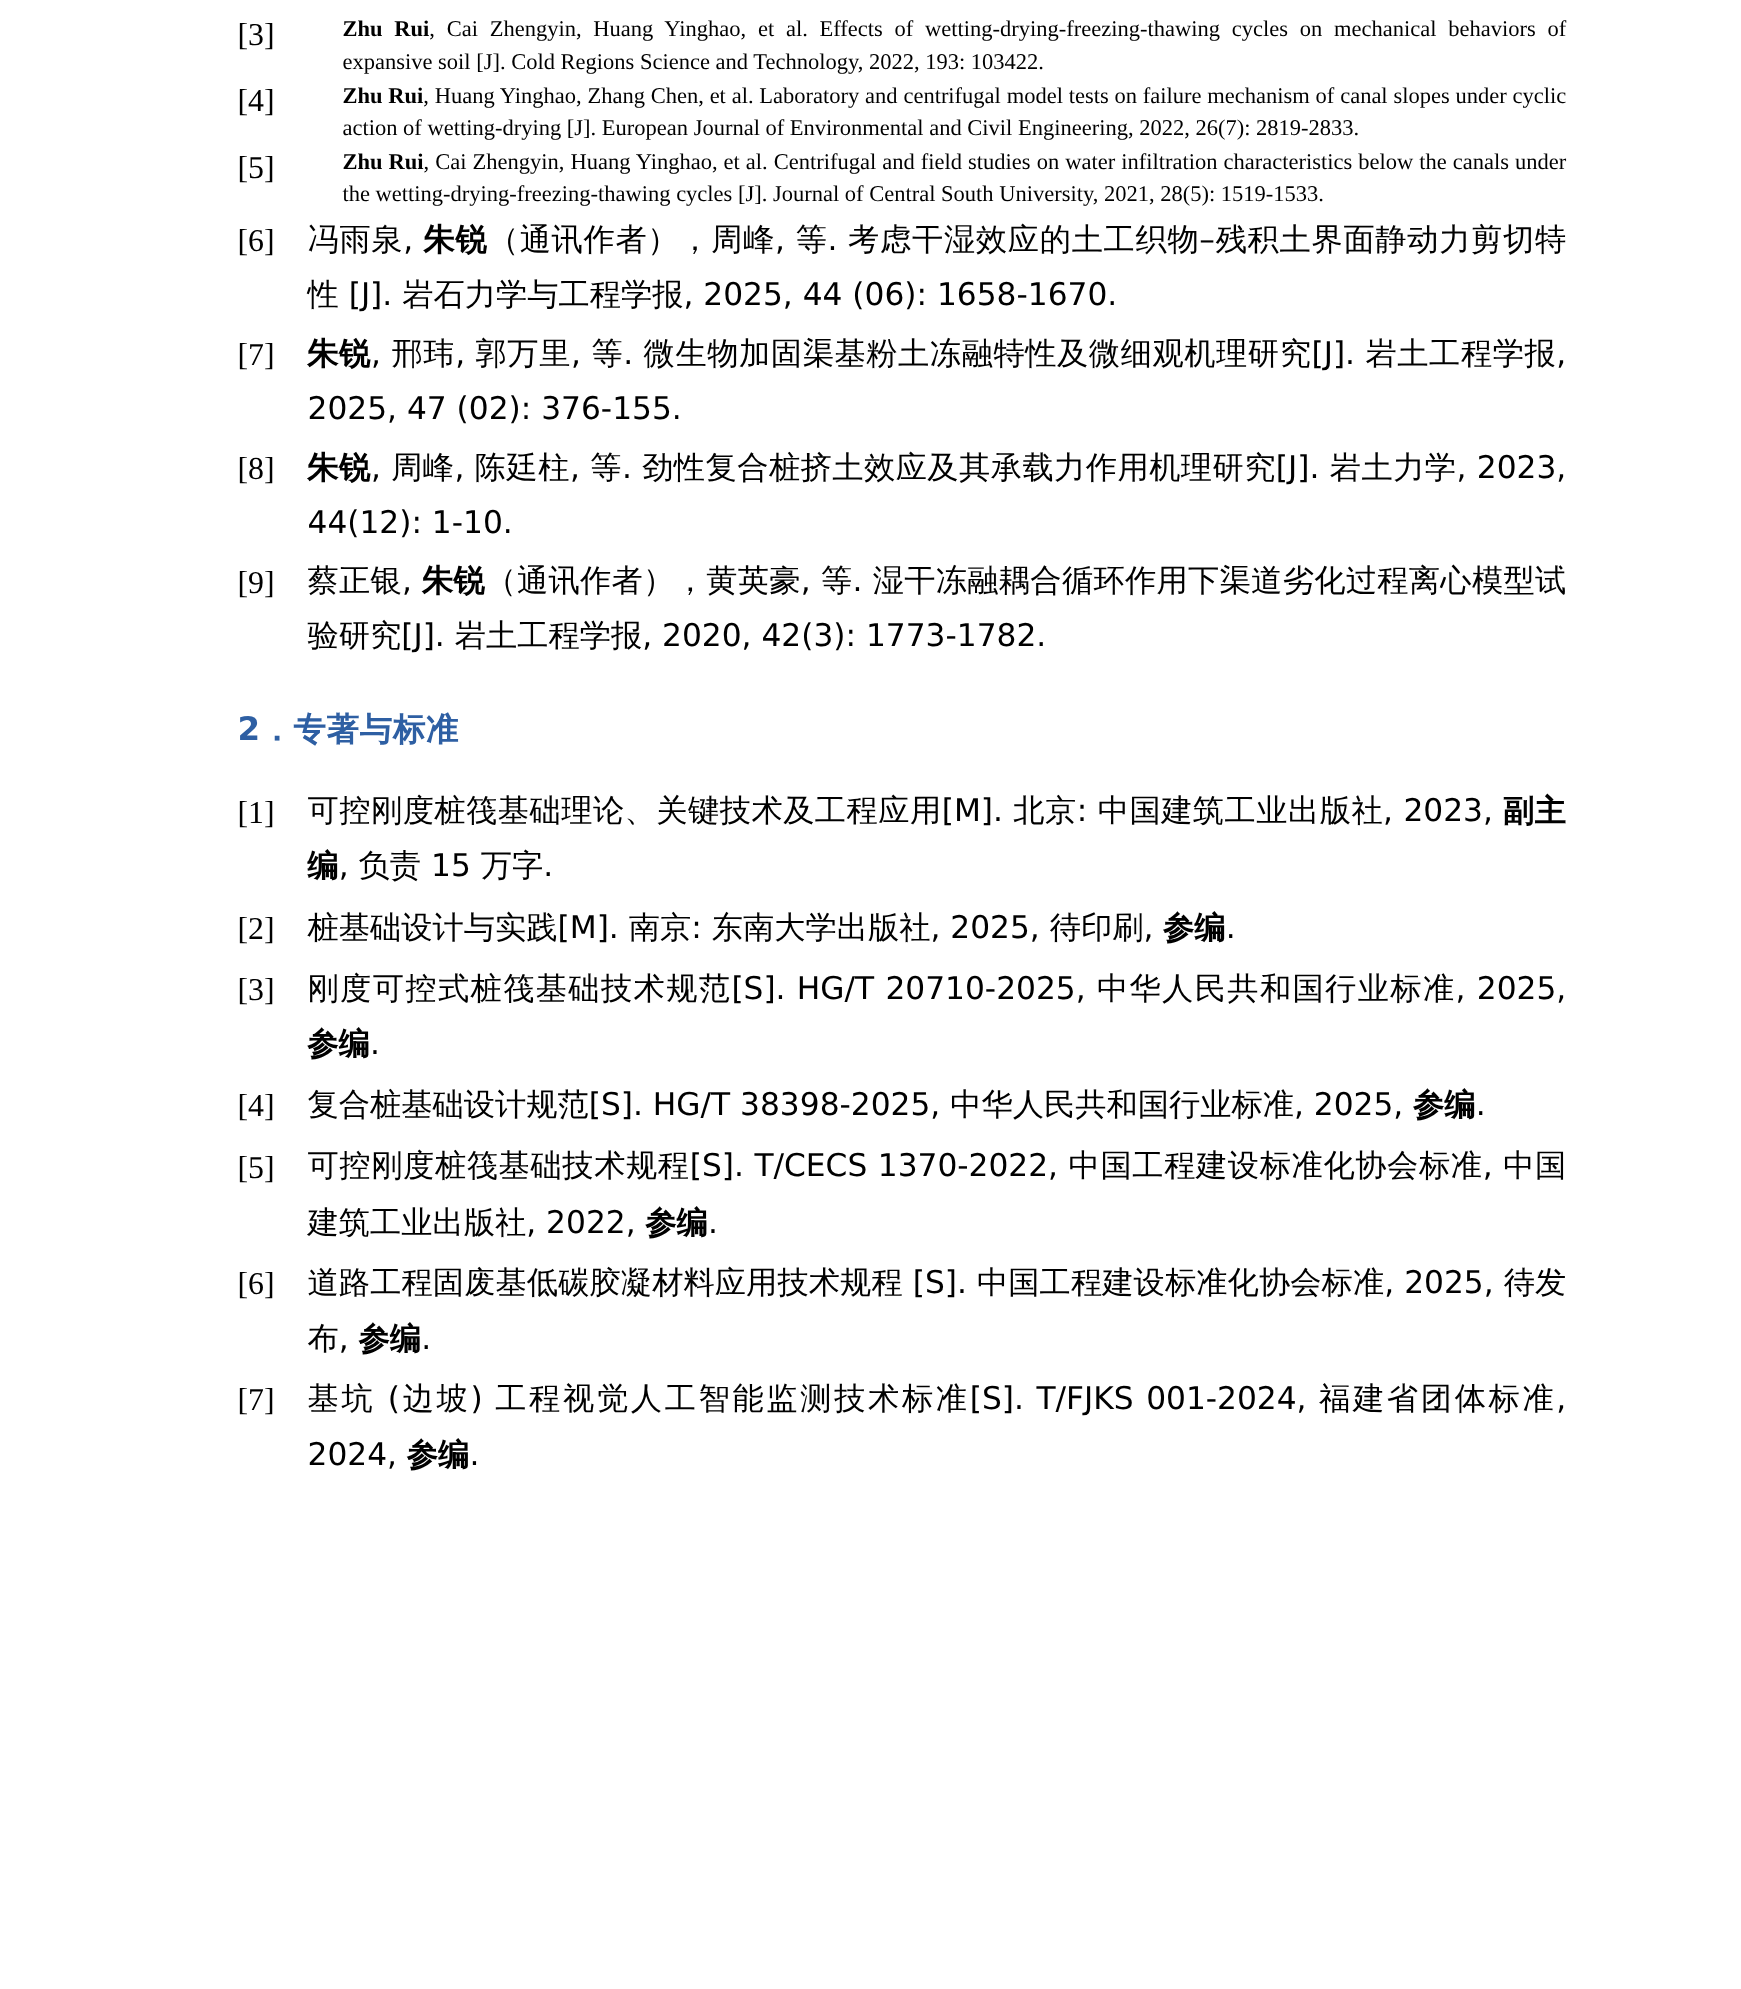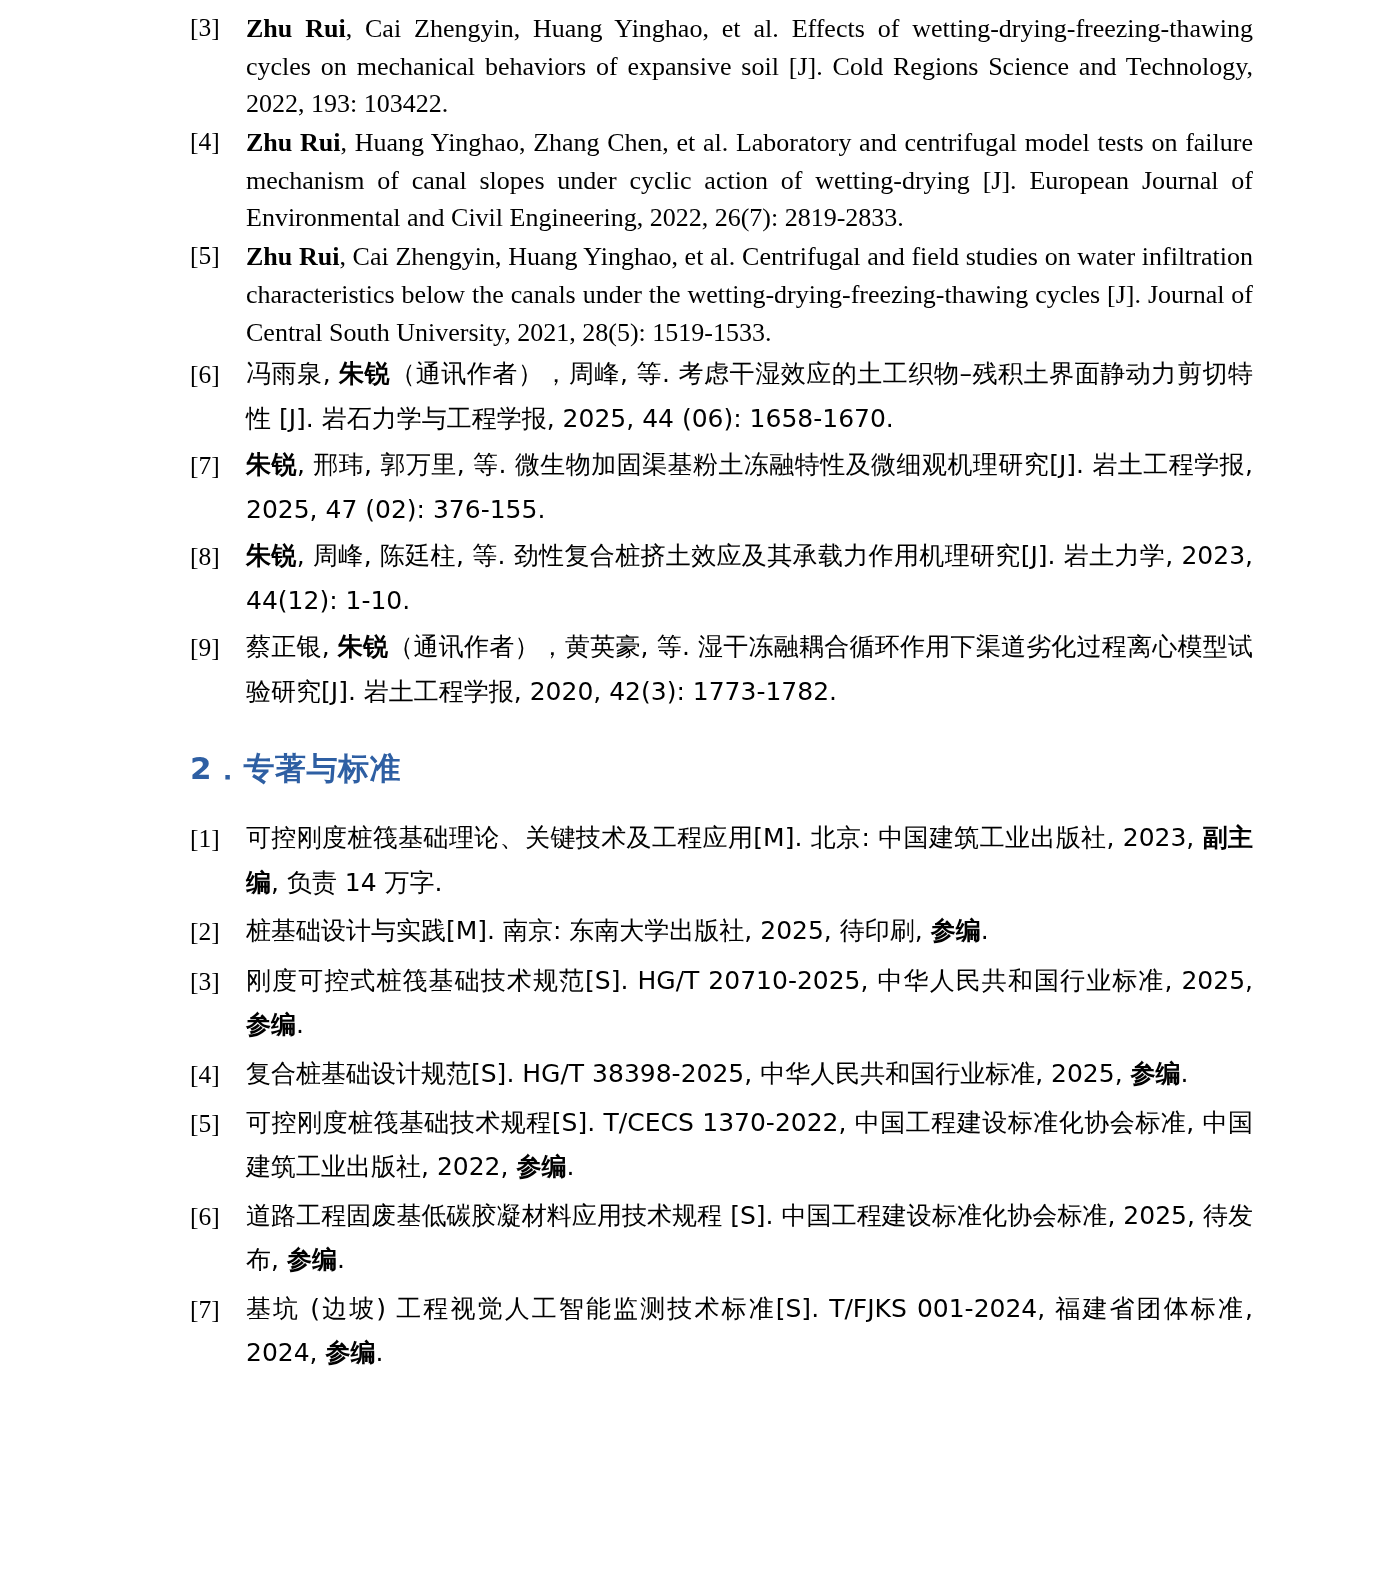--- a/index.html
+++ b/index.html
@@ -37,22 +37,23 @@
   }
   .entry .body {
     flex: 1 1 auto;
     text-align: justify;
     text-justify: inter-word;
     hyphens: none;
   }
   
   .en .body {
     font-family: "Liberation Serif", serif;
-    font-size: 26px;
+    font-size: 18px;
     line-height: 1.45;
+    margin-left: 28px;
   }
   .en {
     margin-bottom: 1px;
   }
   
   .cn {
     font-family: "DejaVu Sans", "Liberation Sans", sans-serif;
     font-size: 25px;
     line-height: 1.78;
     margin-bottom: 2px;
@@ -65,21 +66,21 @@
     font-size: 25.5px;
     line-height: 1.78;
   }
   b, .bold {
     font-weight: bold;
   }
   .section-title {
     color: #2e5fa3;
     font-family: "DejaVu Sans", "Liberation Sans", sans-serif;
     font-weight: bold;
-    font-size: 31px;
+    font-size: 26px;
     margin: 34px 0 26px 0;
     letter-spacing: 0.5px;
   }
   .sec2-list .cn {
     line-height: 1.78;
     margin-bottom: 4px;
   }
 </style>
 </head>
 <body>
@@ -115,21 +116,21 @@
         <span class="marker">[9]</span>
         <span class="body"><span>蔡正银, </span><b>朱锐</b><span>（通讯作者），黄英豪, 等. 湿干冻融耦合循环作用下渠道劣化过程离心模型试验研究[J]. 岩土工程学报, 2020, 42(3): 1773-1782.</span></span>
       </div>
     </div>
 
   <div class="section-title">2．专著与标准</div>
 
   <div class="sec2-list">
       <div class="entry cn">
         <span class="marker">[1]</span>
-        <span class="body"><span>可控刚度桩筏基础理论、关键技术及工程应用[M]. 北京: 中国建筑工业出版社, 2023, </span><b>副主编</b><span>, 负责 14 万字.</span></span>
+        <span class="body"><span>可控刚度桩筏基础理论、关键技术及工程应用[M]. 北京: 中国建筑工业出版社, 2023, </span><b>副主编</b><span>, 负责 15 万字.</span></span>
       </div>
       <div class="entry cn">
         <span class="marker">[2]</span>
         <span class="body"><span>桩基础设计与实践[M]. 南京: 东南大学出版社, 2025, 待印刷, </span><b>参编</b><span>.</span></span>
       </div>
       <div class="entry cn">
         <span class="marker">[3]</span>
         <span class="body"><span>刚度可控式桩筏基础技术规范[S].  HG/T  20710-2025, 中华人民共和国行业标准, 2025, </span><b>参编</b><span>.</span></span>
       </div>
       <div class="entry cn">

